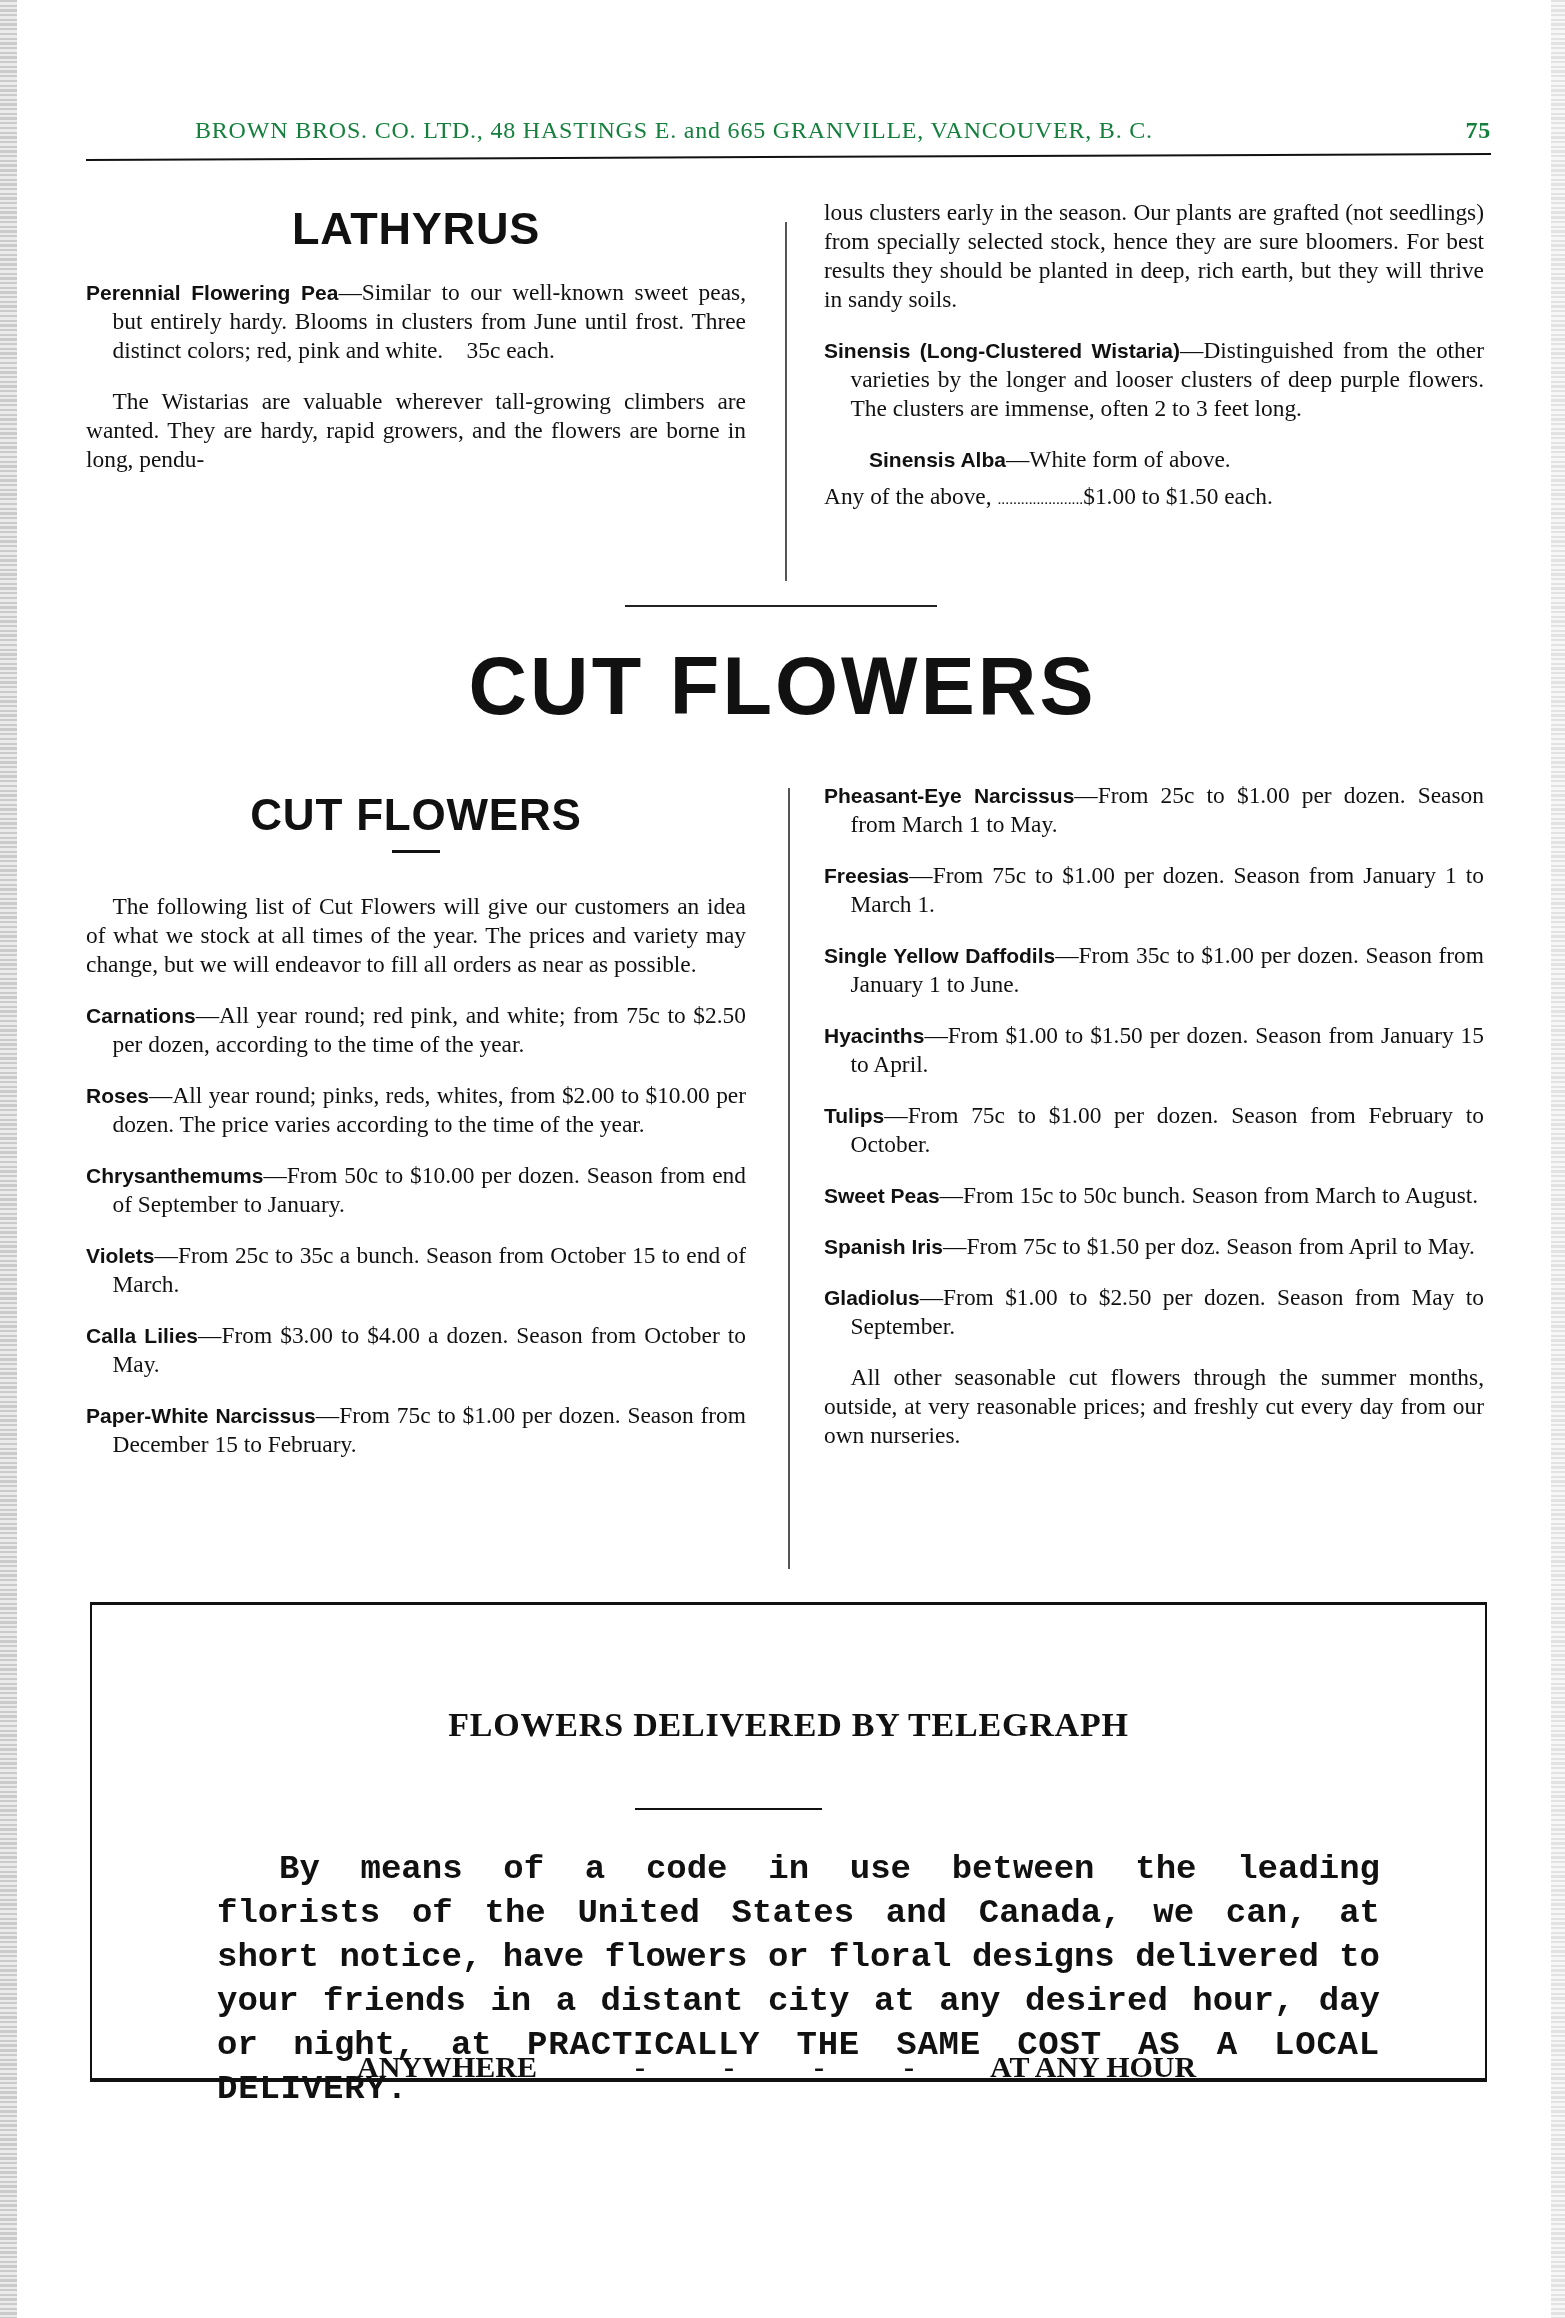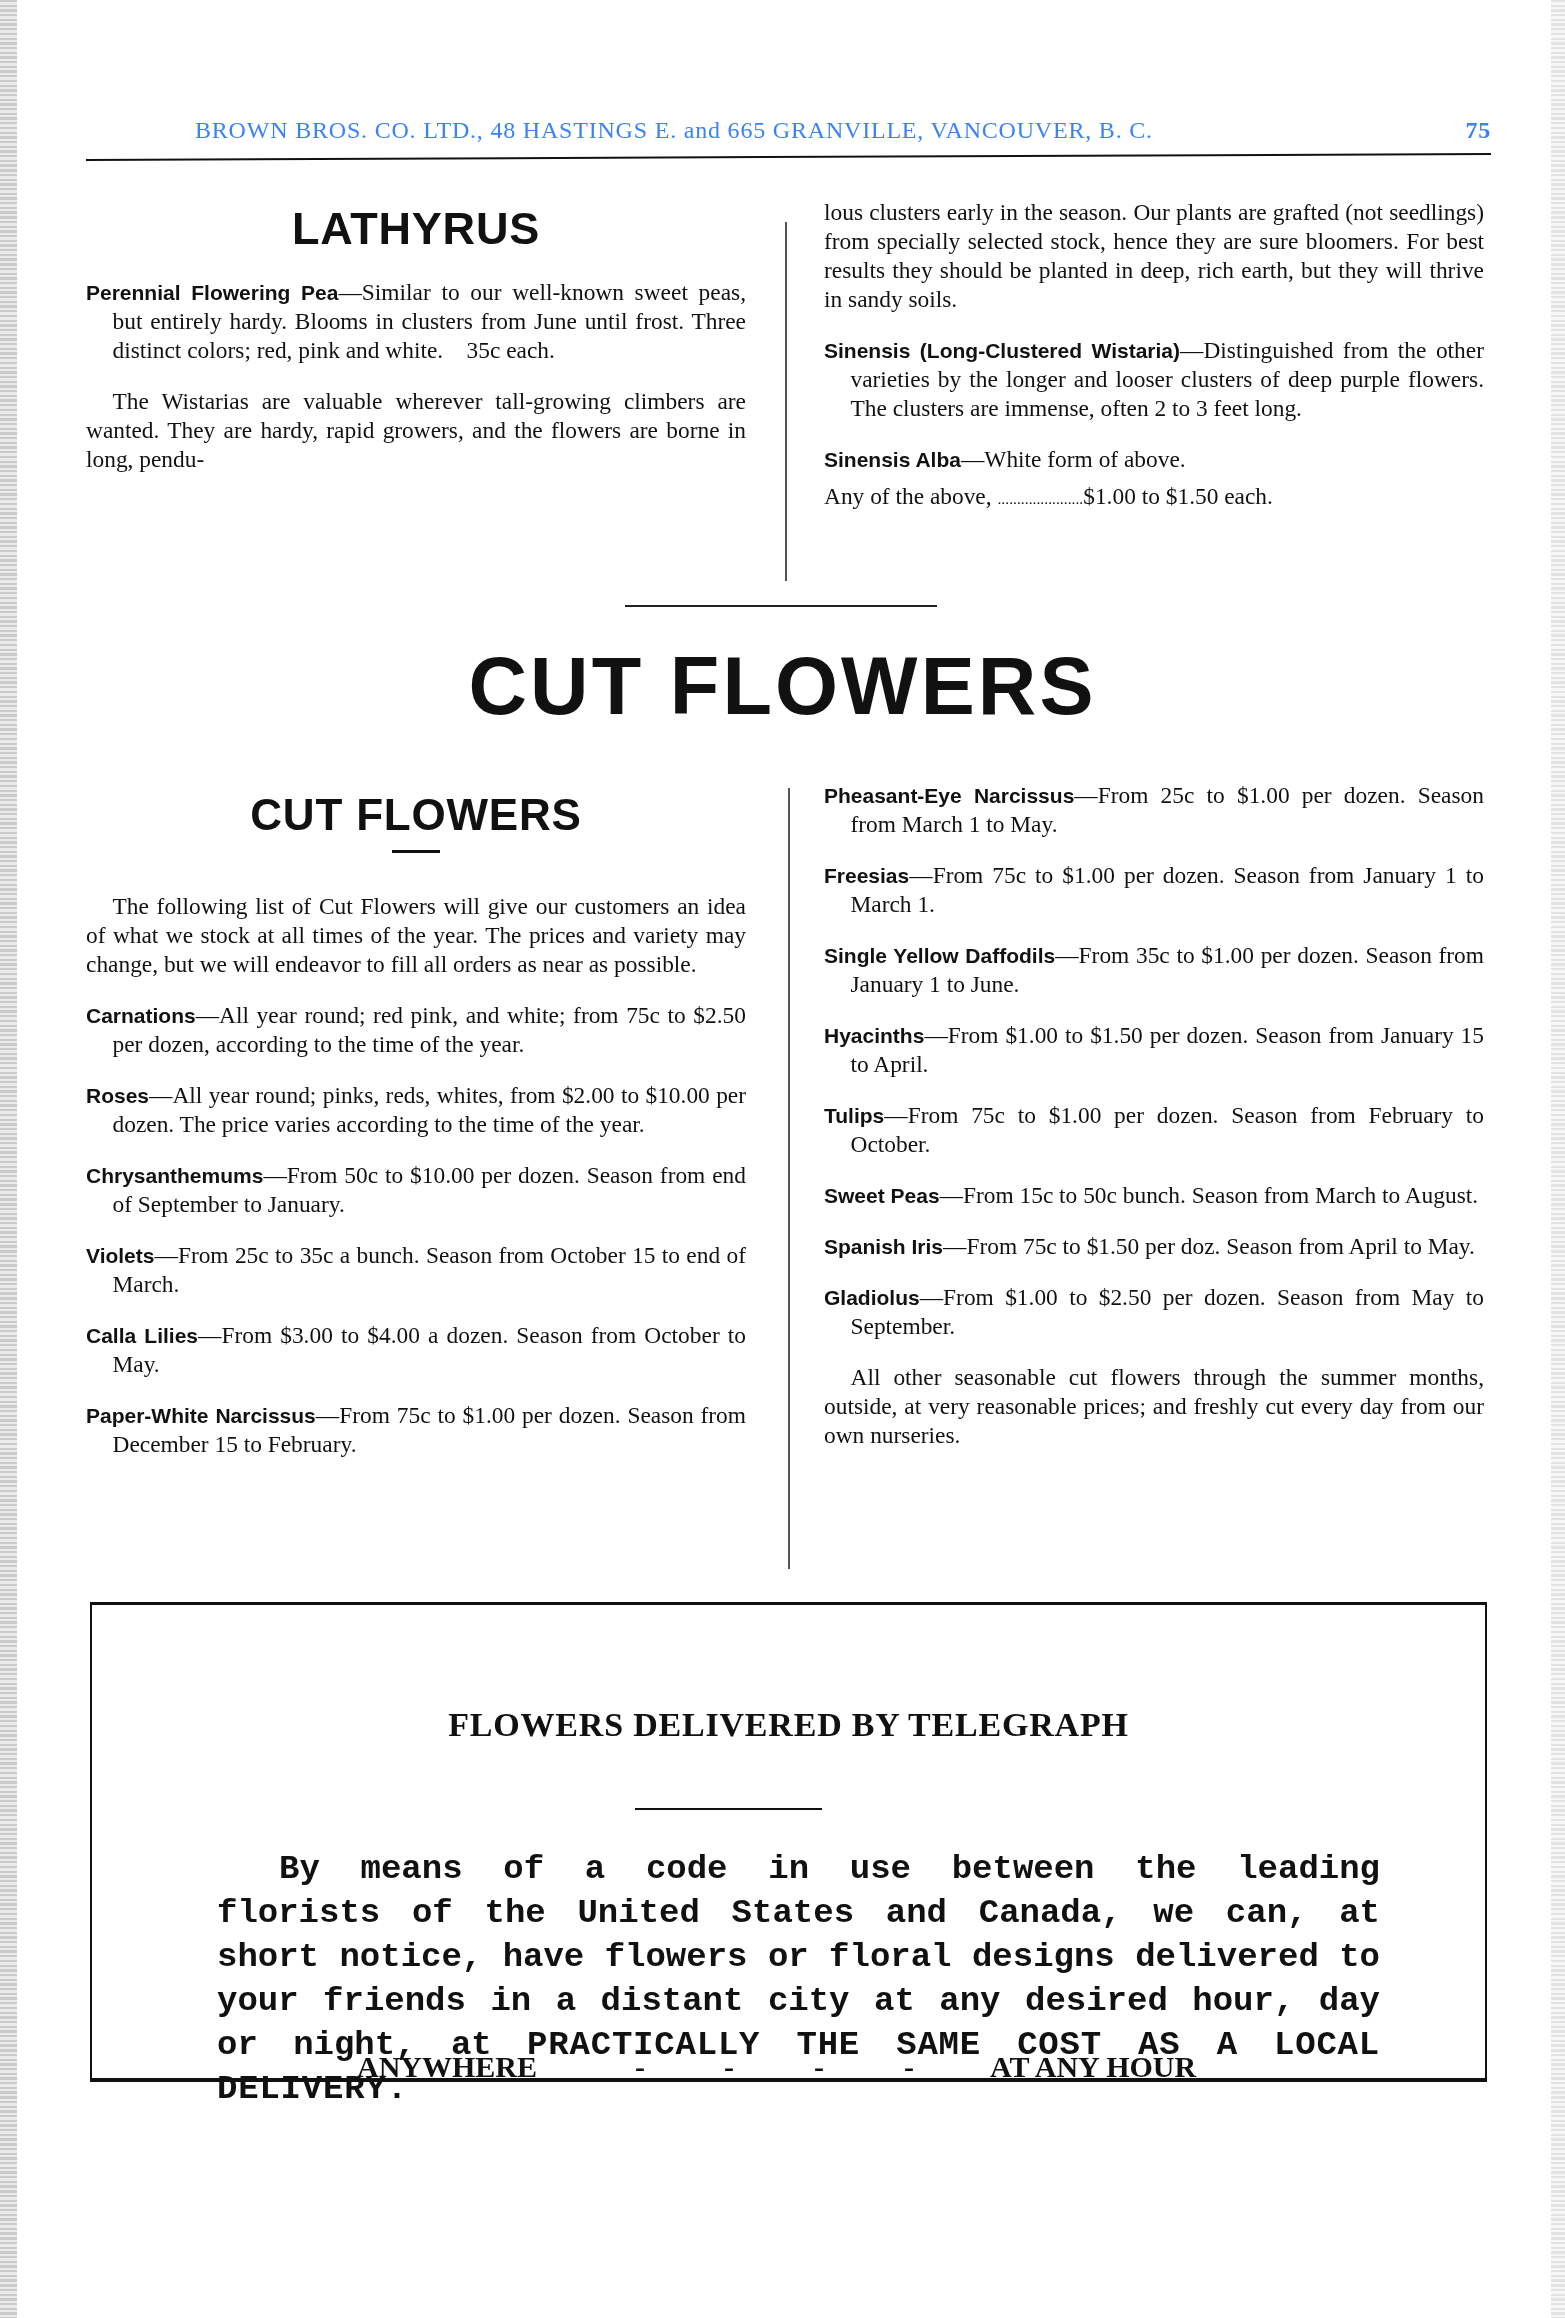--- a/index.html
+++ b/index.html
@@ -14,21 +14,21 @@
       background: repeating-linear-gradient(180deg, #bdbdbd 0 2.3px, #e6e6e6 2.3px 4.7px);
       opacity: 0.8;
     }
     .page-edge-right {
       position: absolute; right: 0; top: 0; width: 14px; height: 2319px;
       background: repeating-linear-gradient(180deg, #cfcfcf 0 2.3px, #f1f1f1 2.3px 4.7px);
       opacity: 0.6;
     }
     .running-head {
       position: absolute; left: 195px; top: 117px; width: 1296px;
-      font-size: 24px; letter-spacing: 0.8px; color: #3b82f6;
+      font-size: 24px; letter-spacing: 0.8px; color: #15803d;
     }
     .running-head .page-num {
       position: absolute; right: 0; top: 0; font-weight: bold;
     }
     .head-rule {
       position: absolute; left: 86px; top: 156px; width: 1405px; height: 2.3px;
       background: #111; transform: rotate(-0.25deg);
     }
     .col { position: absolute; font-size: 23.4px; line-height: 29px; text-align: justify; }
     .col p { margin: 0; }
@@ -101,21 +101,21 @@
   <p class="indent">The Wistarias are valuable wherever tall-growing climbers are wanted. They are hardy, rapid growers, and the flowers are borne in long, pendu-</p>
 </div>
 
 <div class="col-divider" style="left:785px; top:222px; height:359px;"></div>
 
 <div class="col" style="left:824px; top:198px; width:660px;">
   <p style="margin-bottom:22px;">lous clusters early in the season. Our plants are grafted (not seedlings) from specially selected stock, hence they are sure bloomers. For best results they should be planted in deep, rich earth, but they will thrive in sandy soils.</p>
   <p class="entry">
     <span class="term">Sinensis (Long-Clustered Wistaria)</span><span>—Distinguished from the other varieties by the longer and looser clusters of deep purple flowers. The clusters are immense, often 2 to 3 feet long.</span>
   </p>
-  <p class="entry" style="margin-bottom:7.8px !important;">
+  <p class="entry" style="margin-bottom:7.8px !important;margin-left:45px;">
     <span class="term">Sinensis Alba</span><span>—White form of above.</span>
   </p>
   <p>
     <span>Any of the above,</span>
     <span style="font-size:15.6px;">......................</span><span>$1.00 to $1.50 each.</span>
   </p>
 </div>
 
 <div class="center-rule" style="left:625px; top:605px; width:312px; height:1.6px;"></div>
 

